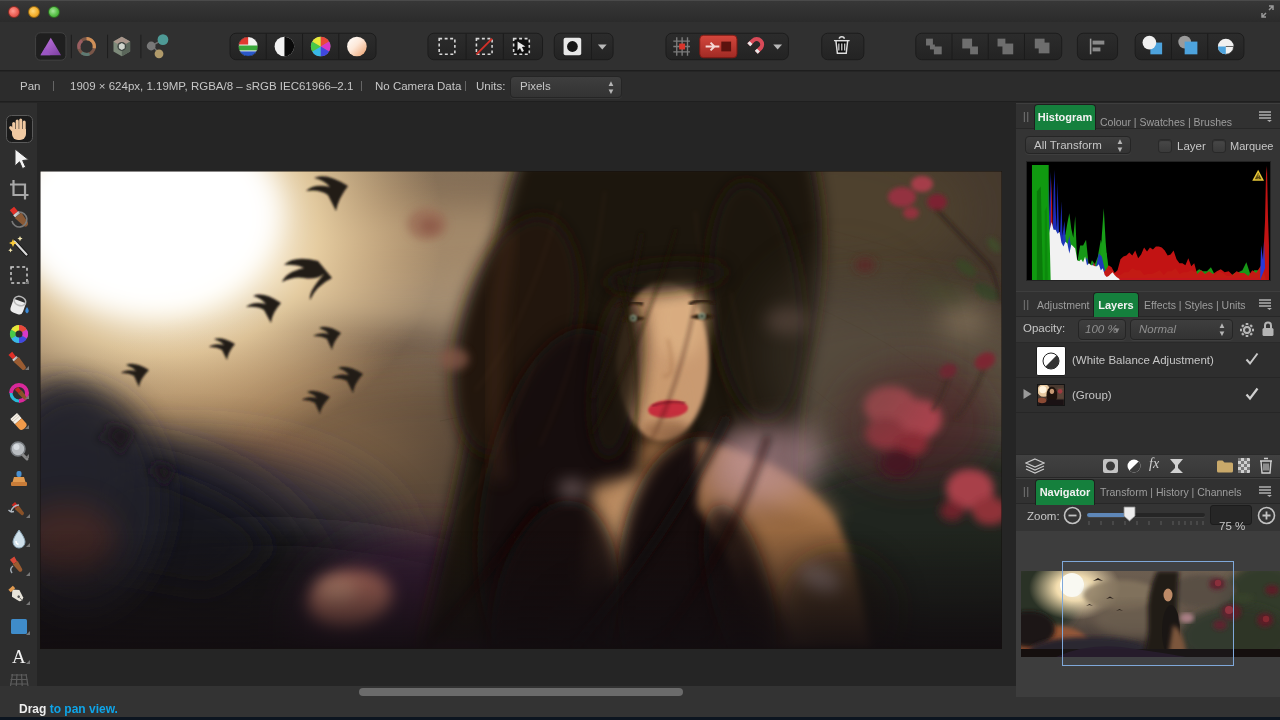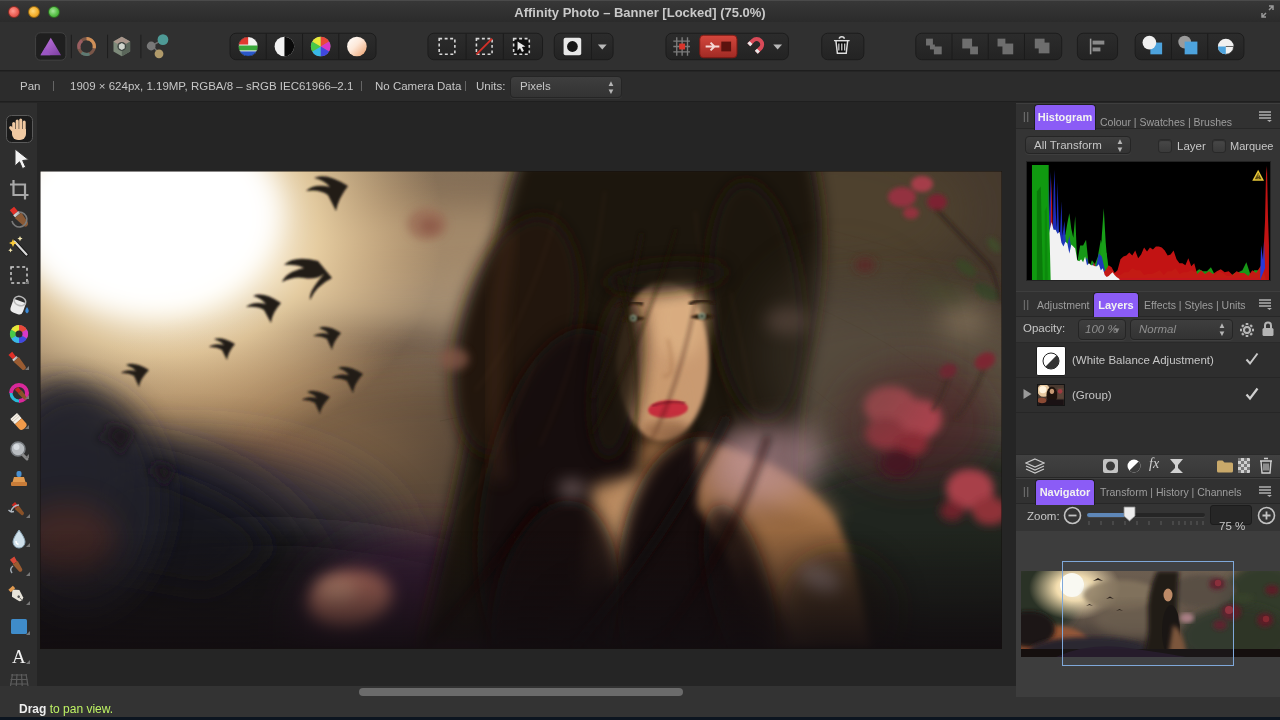--- a/index.html
+++ b/index.html
@@ -17,38 +17,37 @@
 #toolcol { left:0; top:103px; width:37px; height:583px; background:#2e2e2e; z-index:4; }
 #canvas { left:37px; top:103px; width:979px; height:583px; background:#252525; z-index:1; }
 #statusbar { left:0; top:686px; width:1280px; height:34px; background:#333333; z-index:2; }
 #rightpanel { left:1016px; top:103px; width:264px; height:594px; background:#343434; z-index:3;
   color:#c6c6c6; font-size:11.5px; }
 #bottomedge { left:0; top:717px; width:1280px; height:3px; background:#0c1520; z-index:9; }
 #scrollbar { left:359px; top:688px; width:324px; height:8px; border-radius:4px; background:#6b6b6b; z-index:6; }
 .ddarrow { color:#b5b5b5; font-size:8px; line-height:8px; }
 .tabbar { position:absolute; left:0; width:264px; height:26px; background:#313131;
   border-top:1px solid #3e3e3e; border-bottom:1px solid #272727; }
-.seltab { position:absolute; top:0px; height:26px; background:#8b5cf6; border-radius:4px 4px 0 0;
+.seltab { position:absolute; top:0px; height:26px; background:#15803d; border-radius:4px 4px 0 0;
   color:#f2f2f2; font-weight:bold; text-align:center; font-size:11px; border:1px solid #1e1e1e; border-bottom:none; }
 .tabtx { color:#9d9d9d; font-size:10.5px; }
 .handle { color:#808080; font-size:10px; letter-spacing:1px; }
 .burger { position:absolute; right:8px; top:7px; width:14px; height:11px; }
 .check { position:absolute; width:14px; height:14px; border-radius:3px;
   background:linear-gradient(#484848,#3a3a3a); border:1px solid #292929; box-shadow:inset 0 1px 1px rgba(0,0,0,.4); }
 .combo { position:absolute; background:linear-gradient(#3e3e3e,#333333); border:1px solid #252525;
   border-radius:4px; box-shadow:0 1px 0 rgba(255,255,255,.05); }
 .gray { color:#8f8f8f;font-style:italic; }
 </style>
 </head>
 <body>
 <div class="abs" id="titlebar">
   <div class="abs tl" style="left:8px;  background:radial-gradient(circle at 4px 4px,#ff9a90,#ec5f55 55%,#c04840); border:1px solid #8a2b24;"></div>
   <div class="abs tl" style="left:28px; background:radial-gradient(circle at 4px 4px,#ffd97a,#f5b02e 55%,#cc8a20); border:1px solid #96660f;"></div>
   <div class="abs tl" style="left:48px; background:radial-gradient(circle at 4px 4px,#a5e69a,#57c146 55%,#3f9430); border:1px solid #2a6b20;"></div>
-  <div class="abs" id="title">Affinity Photo – Banner [Locked] (75.0%)</div>
   <svg class="abs" style="right:5px; top:3px;" width="15" height="15" viewBox="0 0 15 15">
     <path d="M9 2 L13 2 L13 6 M13 2 L9 6 M6 13 L2 13 L2 9 M2 13 L6 9" stroke="#999" stroke-width="1.5" fill="none"></path>
   </svg>
 </div>
 
 <svg class="abs" id="toolbar" style="z-index:5" width="1280" height="49" viewBox="0 0 1280 49">
 <defs>
   <linearGradient id="btn" x1="0" y1="0" x2="0" y2="1">
     <stop offset="0" stop-color="#2c2c2c"></stop>
         <stop offset="1" stop-color="#232323"></stop>
@@ -558,21 +557,21 @@
 <text x="12" y="560" font-family="Liberation Serif, serif" font-size="19" fill="#f0f0f0">A</text>
 <path d="M26 561 l4 0 l0 -4 z" fill="#777"></path>
 
 <g stroke="#5c5c5c" stroke-width="1.2" fill="none">
   <path d="M11 572 h16 M10.5 576.5 h17 M10 581 h18"></path>
   <path d="M12.5 571 l-2 12 M17 571 l-0.7 12 M21.5 571 l0.7 12 M26 571 l2 12"></path>
 </g>
 </svg>
 
 <div class="abs" id="statusbar">
-  <span class="abs" style="left:19px; top:16px; font-size:12px; color:#ededed; font-weight:bold;">Drag <span style="font-weight:normal; color:#bef264;">to pan view.</span></span>
+  <span class="abs" style="left:19px; top:16px; font-size:12px; color:#ededed; font-weight:bold;">Drag <span style="font-weight:bold; color:#0ea5e9;">to pan view.</span></span>
 </div>
 <div class="abs" id="scrollbar"></div>
 
 <div class="abs" id="rightpanel">
 
   <div class="tabbar" style="top:0;">
     <span class="abs handle" style="left:7px; top:7px;">||</span>
     <div class="seltab" style="left:18px; width:62px;"><span style="position:relative; top:6px;">Histogram</span></div>
     <span class="abs tabtx" style="left:84px; top:12px;">Colour | Swatches | Brushes</span>
     <svg class="burger" viewBox="0 0 14 11">

